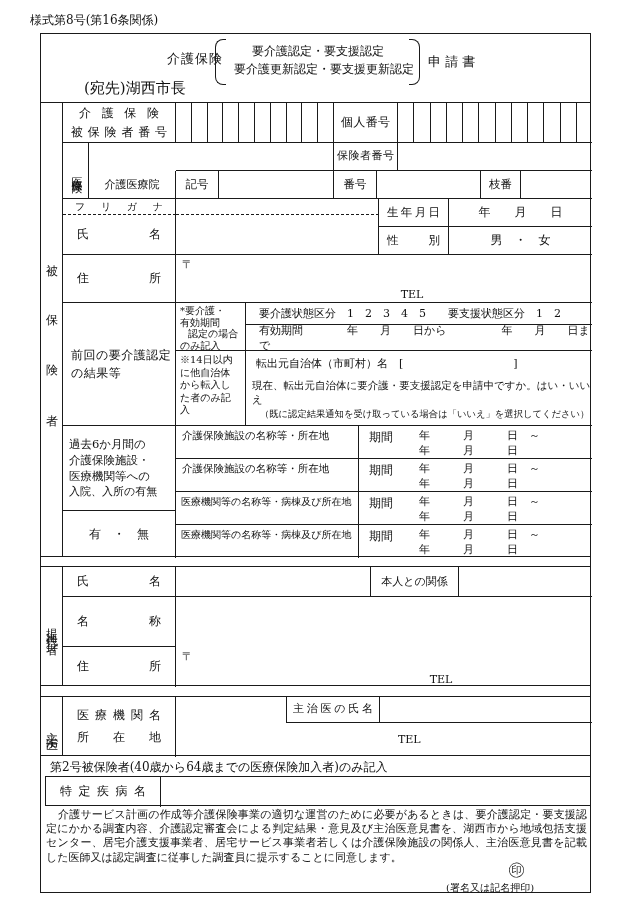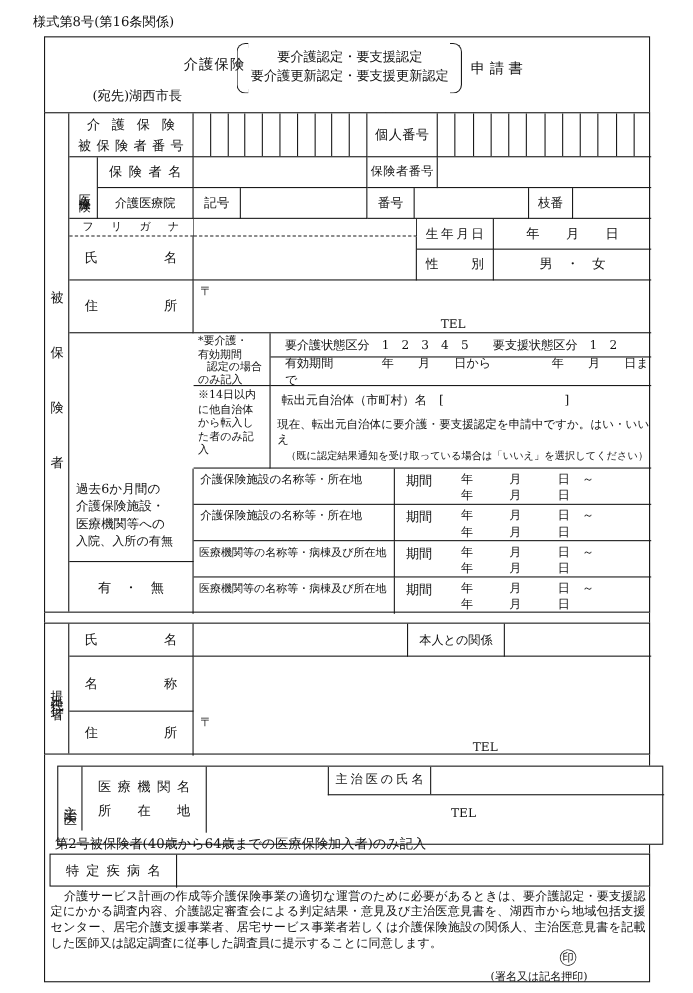--- a/index.html
+++ b/index.html
@@ -29,25 +29,25 @@
 
 <div class="page">
 
   <div class="abs" style="left:30px;top:12px;font-size:12px;">様式第8号(第16条関係)</div>
 
   <div class="outer" style="left:40px;top:33px;width:551px;height:860px;"></div>
 
   <span class="abs" style="left:167px;top:50px;font-size:13px;letter-spacing:1px;">介護保険</span>
   <div class="brk brkl" style="left:215px;top:39px;height:46px;"></div>
   <div class="abs" style="left:228px;top:43px;width:180px;text-align:center;font-size:12px;">要介護認定・要支援認定</div>
-  <div class="abs" style="left:222px;top:61px;width:192px;text-align:center;font-size:12px;">要介護更新認定・要支援更新認定</div>
+  <div class="abs" style="left:222px;top:61px;width:192px;text-align:right;font-size:12px;">要介護更新認定・要支援更新認定</div>
   <div class="brk brkr" style="left:409px;top:39px;height:46px;"></div>
   <span class="abs" style="left:428px;top:53px;font-size:13px;">申 請 書</span>
 
-  <div class="abs" style="left:84px;top:79px;font-size:12px;">(宛先)湖西市長</div>
+  <div class="abs" style="left:84px;top:79px;font-size:15px;">(宛先)湖西市長</div>
   <span class="abs" style="left:96px;top:100px;font-size:12px;">次のとおり申請します。</span>
   <span class="abs" style="left:337px;top:100px;font-size:12px;">申請年月日</span>
   <span class="abs" style="left:467px;top:100px;font-size:12px;">年</span>
   <span class="abs" style="left:519px;top:100px;font-size:12px;">月</span>
   <span class="abs" style="left:569px;top:100px;font-size:12px;">日</span>
 
   <div class="tbl" style="left:40px;top:102px;width:551px;height:455px;">
 
     <div class="c nb fx" style="left:0;top:0;width:22px;height:453px;align-items:center;justify-content:center;">
       <span class="vt" style="font-size:12px;letter-spacing:50px;margin-bottom:-50px;">被保険者</span>
@@ -85,21 +85,20 @@
           <div></div>
           <div></div>
           <div></div>
           <div></div>
       </div>
     </div>
 
     <div class="c fx" style="left:22px;top:40px;width:26px;height:56px;align-items:center;justify-content:center;">
       <span class="vt" style="font-size:11px;letter-spacing:2px;margin-bottom:-2px;">医療保険</span>
     </div>
-    <div class="c jl" style="left:48px;top:40px;width:87px;height:28px;line-height:26px;padding:0 10px;font-size:12px;">保険者名</div>
     <div class="c" style="left:135px;top:40px;width:158px;height:28px;"></div>
     <div class="c jl" style="left:293px;top:40px;width:64px;height:28px;line-height:26px;padding:0 3px;font-size:11px;">保険者番号</div>
     <div class="c nr" style="left:357px;top:40px;width:194px;height:28px;"></div>
 
     <div class="c ctr" style="left:48px;top:68px;width:87px;height:28px;font-size:11px;">介護医療院</div>
     <div class="c ctr" style="left:135px;top:68px;width:43px;height:28px;font-size:11.5px;">記号</div>
     <div class="c" style="left:178px;top:68px;width:115px;height:28px;"></div>
     <div class="c ctr" style="left:293px;top:68px;width:43px;height:28px;font-size:11.5px;">番号</div>
     <div class="c" style="left:336px;top:68px;width:104px;height:28px;"></div>
     <div class="c ctr" style="left:440px;top:68px;width:40px;height:28px;font-size:11.5px;">枝番</div>
@@ -114,20 +113,24 @@
     <div class="c nr ctr" style="left:408px;top:96px;width:143px;height:28px;font-size:12px;">年　　月　　日</div>
     <div class="c jl" style="left:338px;top:124px;width:70px;height:28px;line-height:26px;padding:0 8px;font-size:11.5px;">性別</div>
     <div class="c nr ctr" style="left:408px;top:124px;width:143px;height:28px;font-size:12px;">男　・　女</div>
 
     <div class="c jl" style="left:22px;top:152px;width:113px;height:48px;line-height:46px;padding:0 14px;font-size:12px;">住所</div>
     <div class="c nr" style="left:135px;top:152px;width:416px;height:48px;">
       <span class="abs" style="left:6px;top:2px;font-size:11px;">〒</span>
       <span class="abs" style="left:54%;bottom:1px;font-size:11px;">TEL</span>
     </div>
 
+    <div class="c col" style="left:22px;top:200px;width:113px;height:123px;justify-content:center;padding-left:8px;">
+      <div style="font-size:12px;line-height:18px;letter-spacing:0.5px;">前回の要介護認定</div>
+      <div style="font-size:12px;line-height:18px;letter-spacing:0.5px;">の結果等</div>
+    </div>
     <div class="c" style="left:135px;top:200px;width:70px;height:48px;padding:2px 0 0 4px;">
       <div style="font-size:10px;line-height:11.5px;">*要介護・</div>
       <div style="font-size:10px;line-height:11.5px;">有効期間</div>
       <div style="font-size:10px;line-height:11.5px;padding-left:8px;">認定の場合</div>
       <div style="font-size:10px;line-height:11.5px;">のみ記入</div>
     </div>
     <div class="c nr fx" style="left:205px;top:200px;width:346px;height:22px;align-items:center;padding-left:13px;font-size:11px;">要介護状態区分　1　2　3　4　5　　要支援状態区分　1　2</div>
     <div class="c nr fx" style="left:205px;top:222px;width:346px;height:26px;align-items:center;padding-left:13px;font-size:11px;">有効期間　　　　年　　月　　日から　　　　　年　　月　　日まで</div>
     <div class="c" style="left:135px;top:248px;width:70px;height:75px;padding:3px 0 0 4px;">
       <div style="font-size:10px;line-height:12.5px;">※14日以内</div>
@@ -197,21 +200,21 @@
     <div class="c ctr" style="left:330px;top:0;width:88px;height:30px;font-size:11px;">本人との関係</div>
     <div class="c nr" style="left:418px;top:0;width:133px;height:30px;"></div>
     <div class="c jl" style="left:22px;top:30px;width:113px;height:50px;line-height:48px;padding:0 14px;font-size:12px;">名称</div>
     <div class="c nb jl" style="left:22px;top:80px;width:113px;height:40px;line-height:38px;padding:0 14px;font-size:12px;">住所</div>
     <div class="c nr nb" style="left:135px;top:80px;width:416px;height:40px;">
       <span class="abs" style="left:6px;top:2px;font-size:11px;">〒</span>
       <span class="abs" style="left:61%;bottom:1px;font-size:11px;">TEL</span>
     </div>
   </div>
 
-  <div class="tbl" style="left:52px;top:696px;width:551px;height:72px;">
+  <div class="tbl" style="left:40px;top:696px;width:551px;height:60px;">
     <div class="c nb fx" style="left:0;top:0;width:22px;height:58px;align-items:center;justify-content:center;">
       <span class="vt" style="font-size:12px;letter-spacing:4px;margin-bottom:-4px;">主治医</span>
     </div>
     <div class="c nb" style="left:22px;top:0;width:113px;height:60px;padding:7px 14px;">
       <div class="jl" style="font-size:12px;line-height:22px;">医療機関名</div>
       <div class="jl" style="font-size:12px;line-height:22px;">所在地</div>
     </div>
     <div class="c nr nb" style="left:135px;top:0;width:416px;height:60px;">
       <div class="fx" style="position:absolute;left:110px;top:0;width:306px;height:26px;border-left:1px solid var(--ln);border-bottom:1px solid var(--ln);box-sizing:border-box;">
         <span class="jl" style="width:93px;border-right:1px solid var(--ln);box-sizing:border-box;padding:0 6px;line-height:24px;font-size:11px;">主治医の氏名</span>

